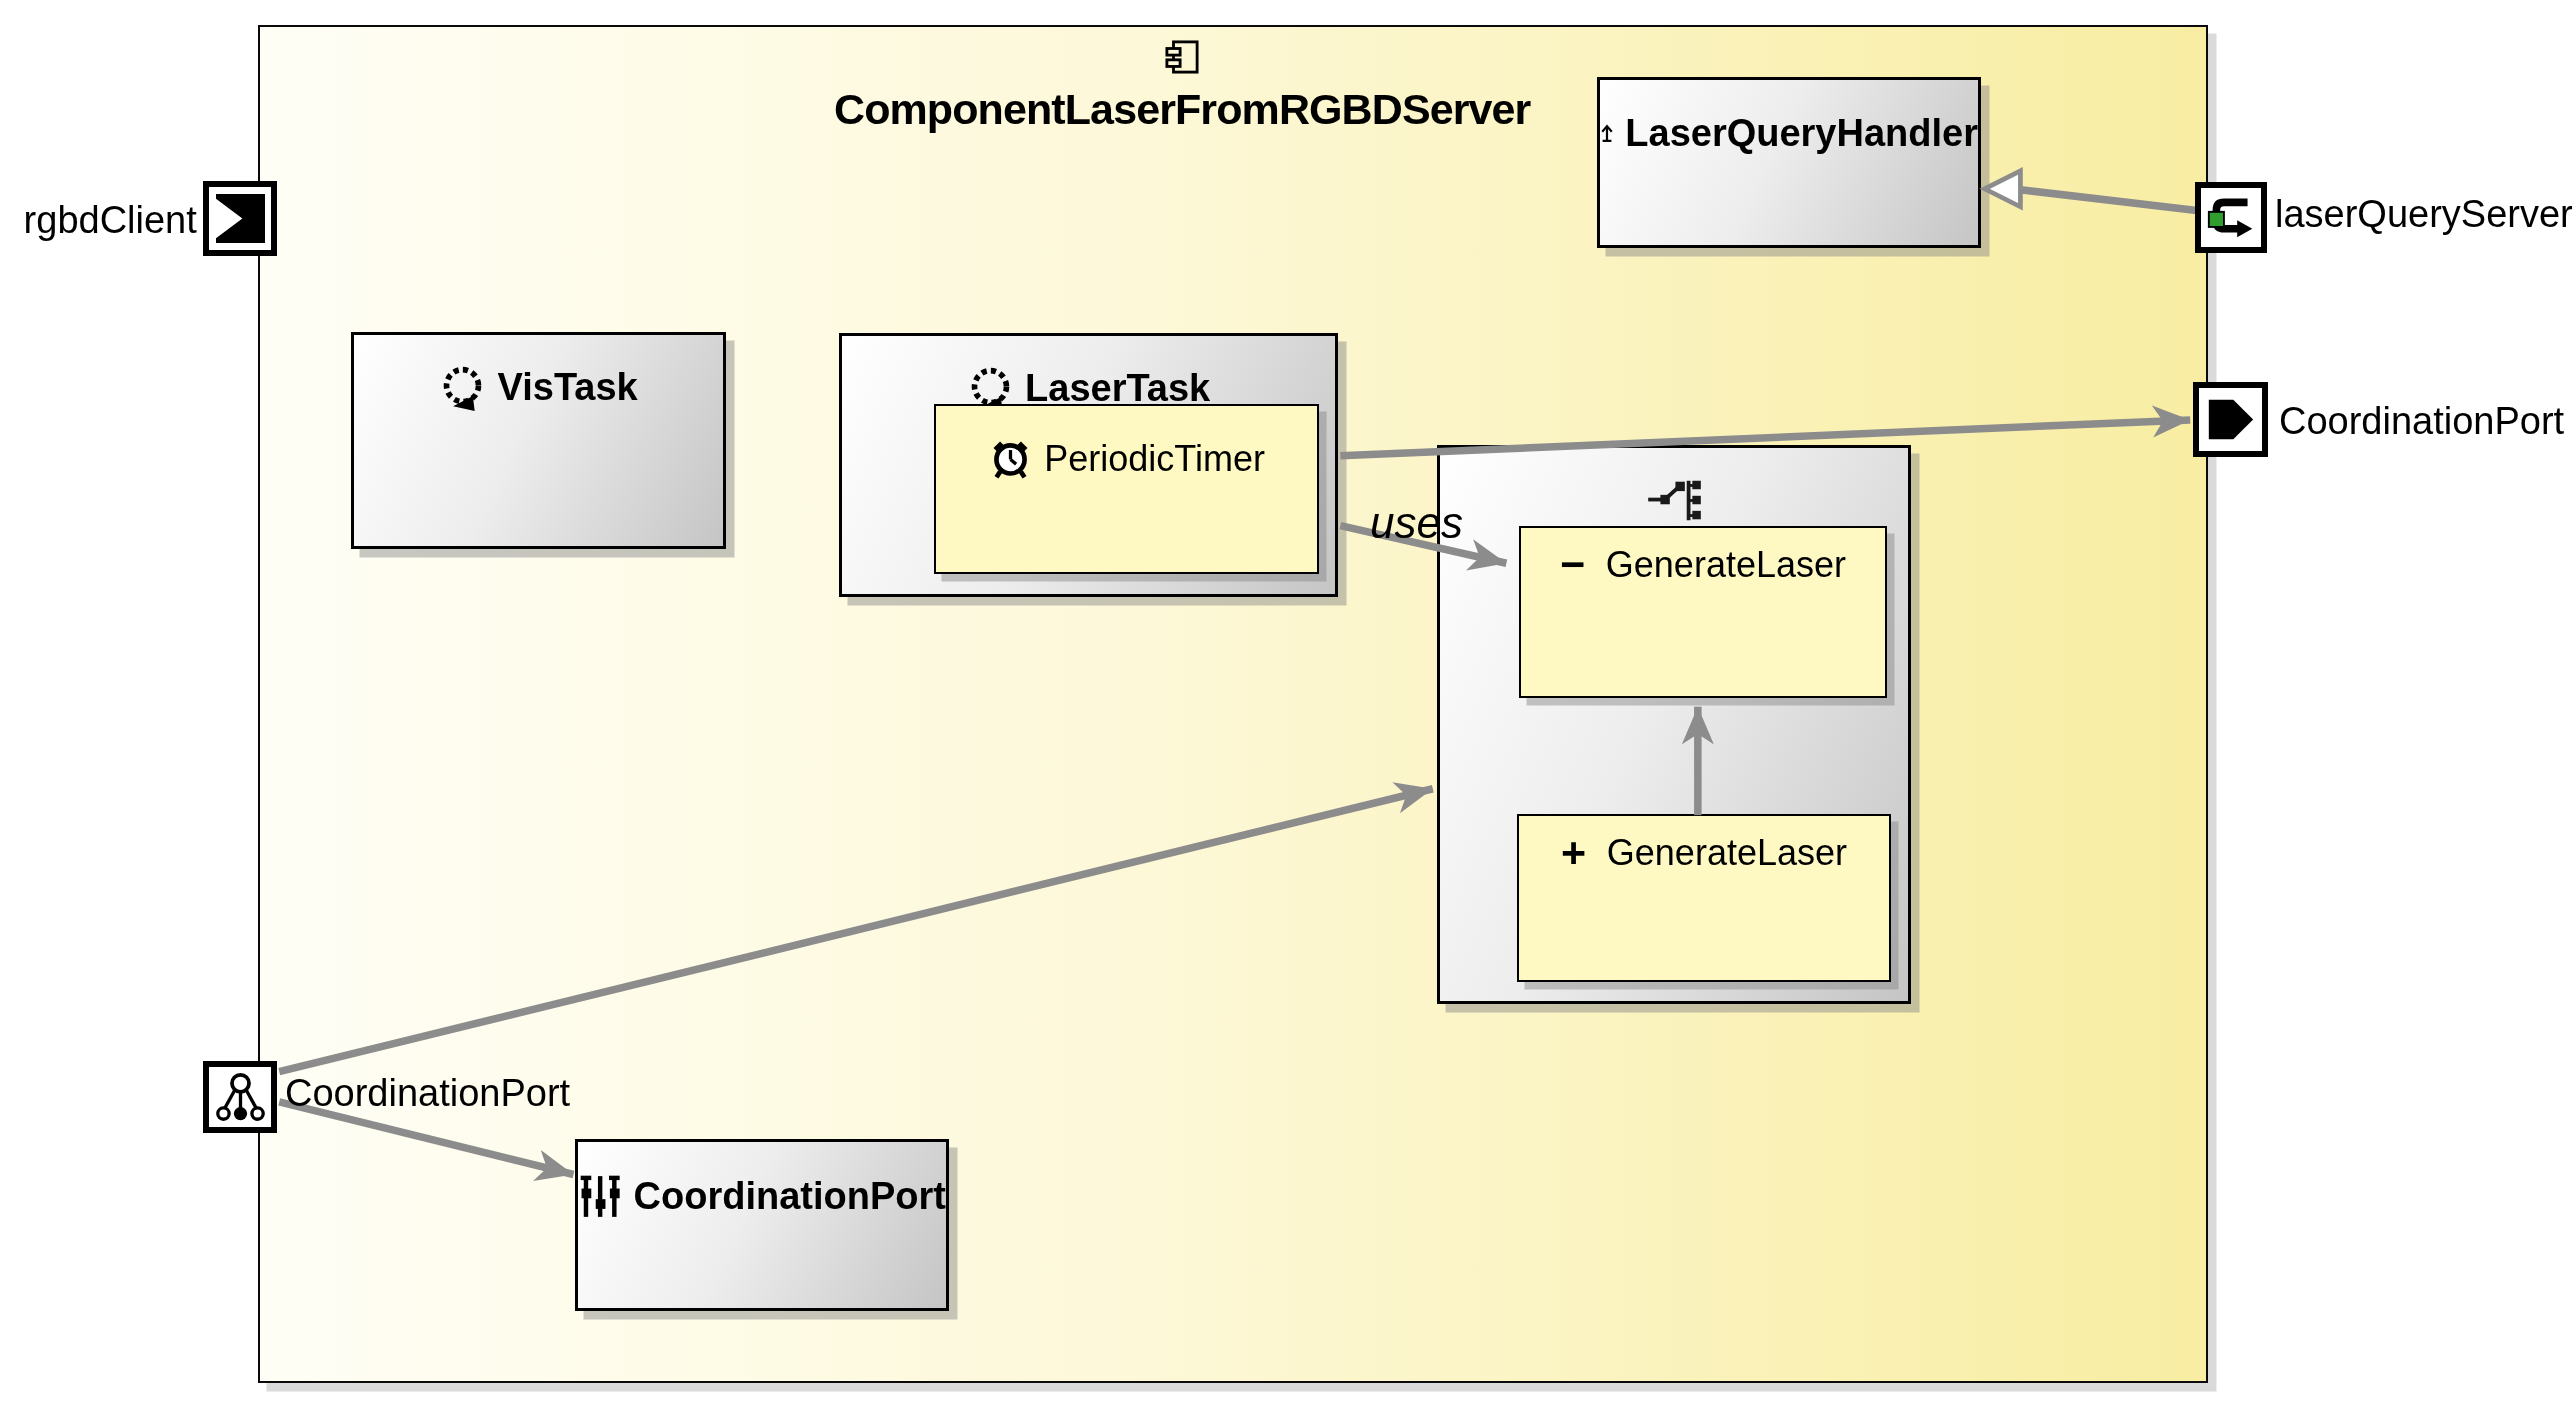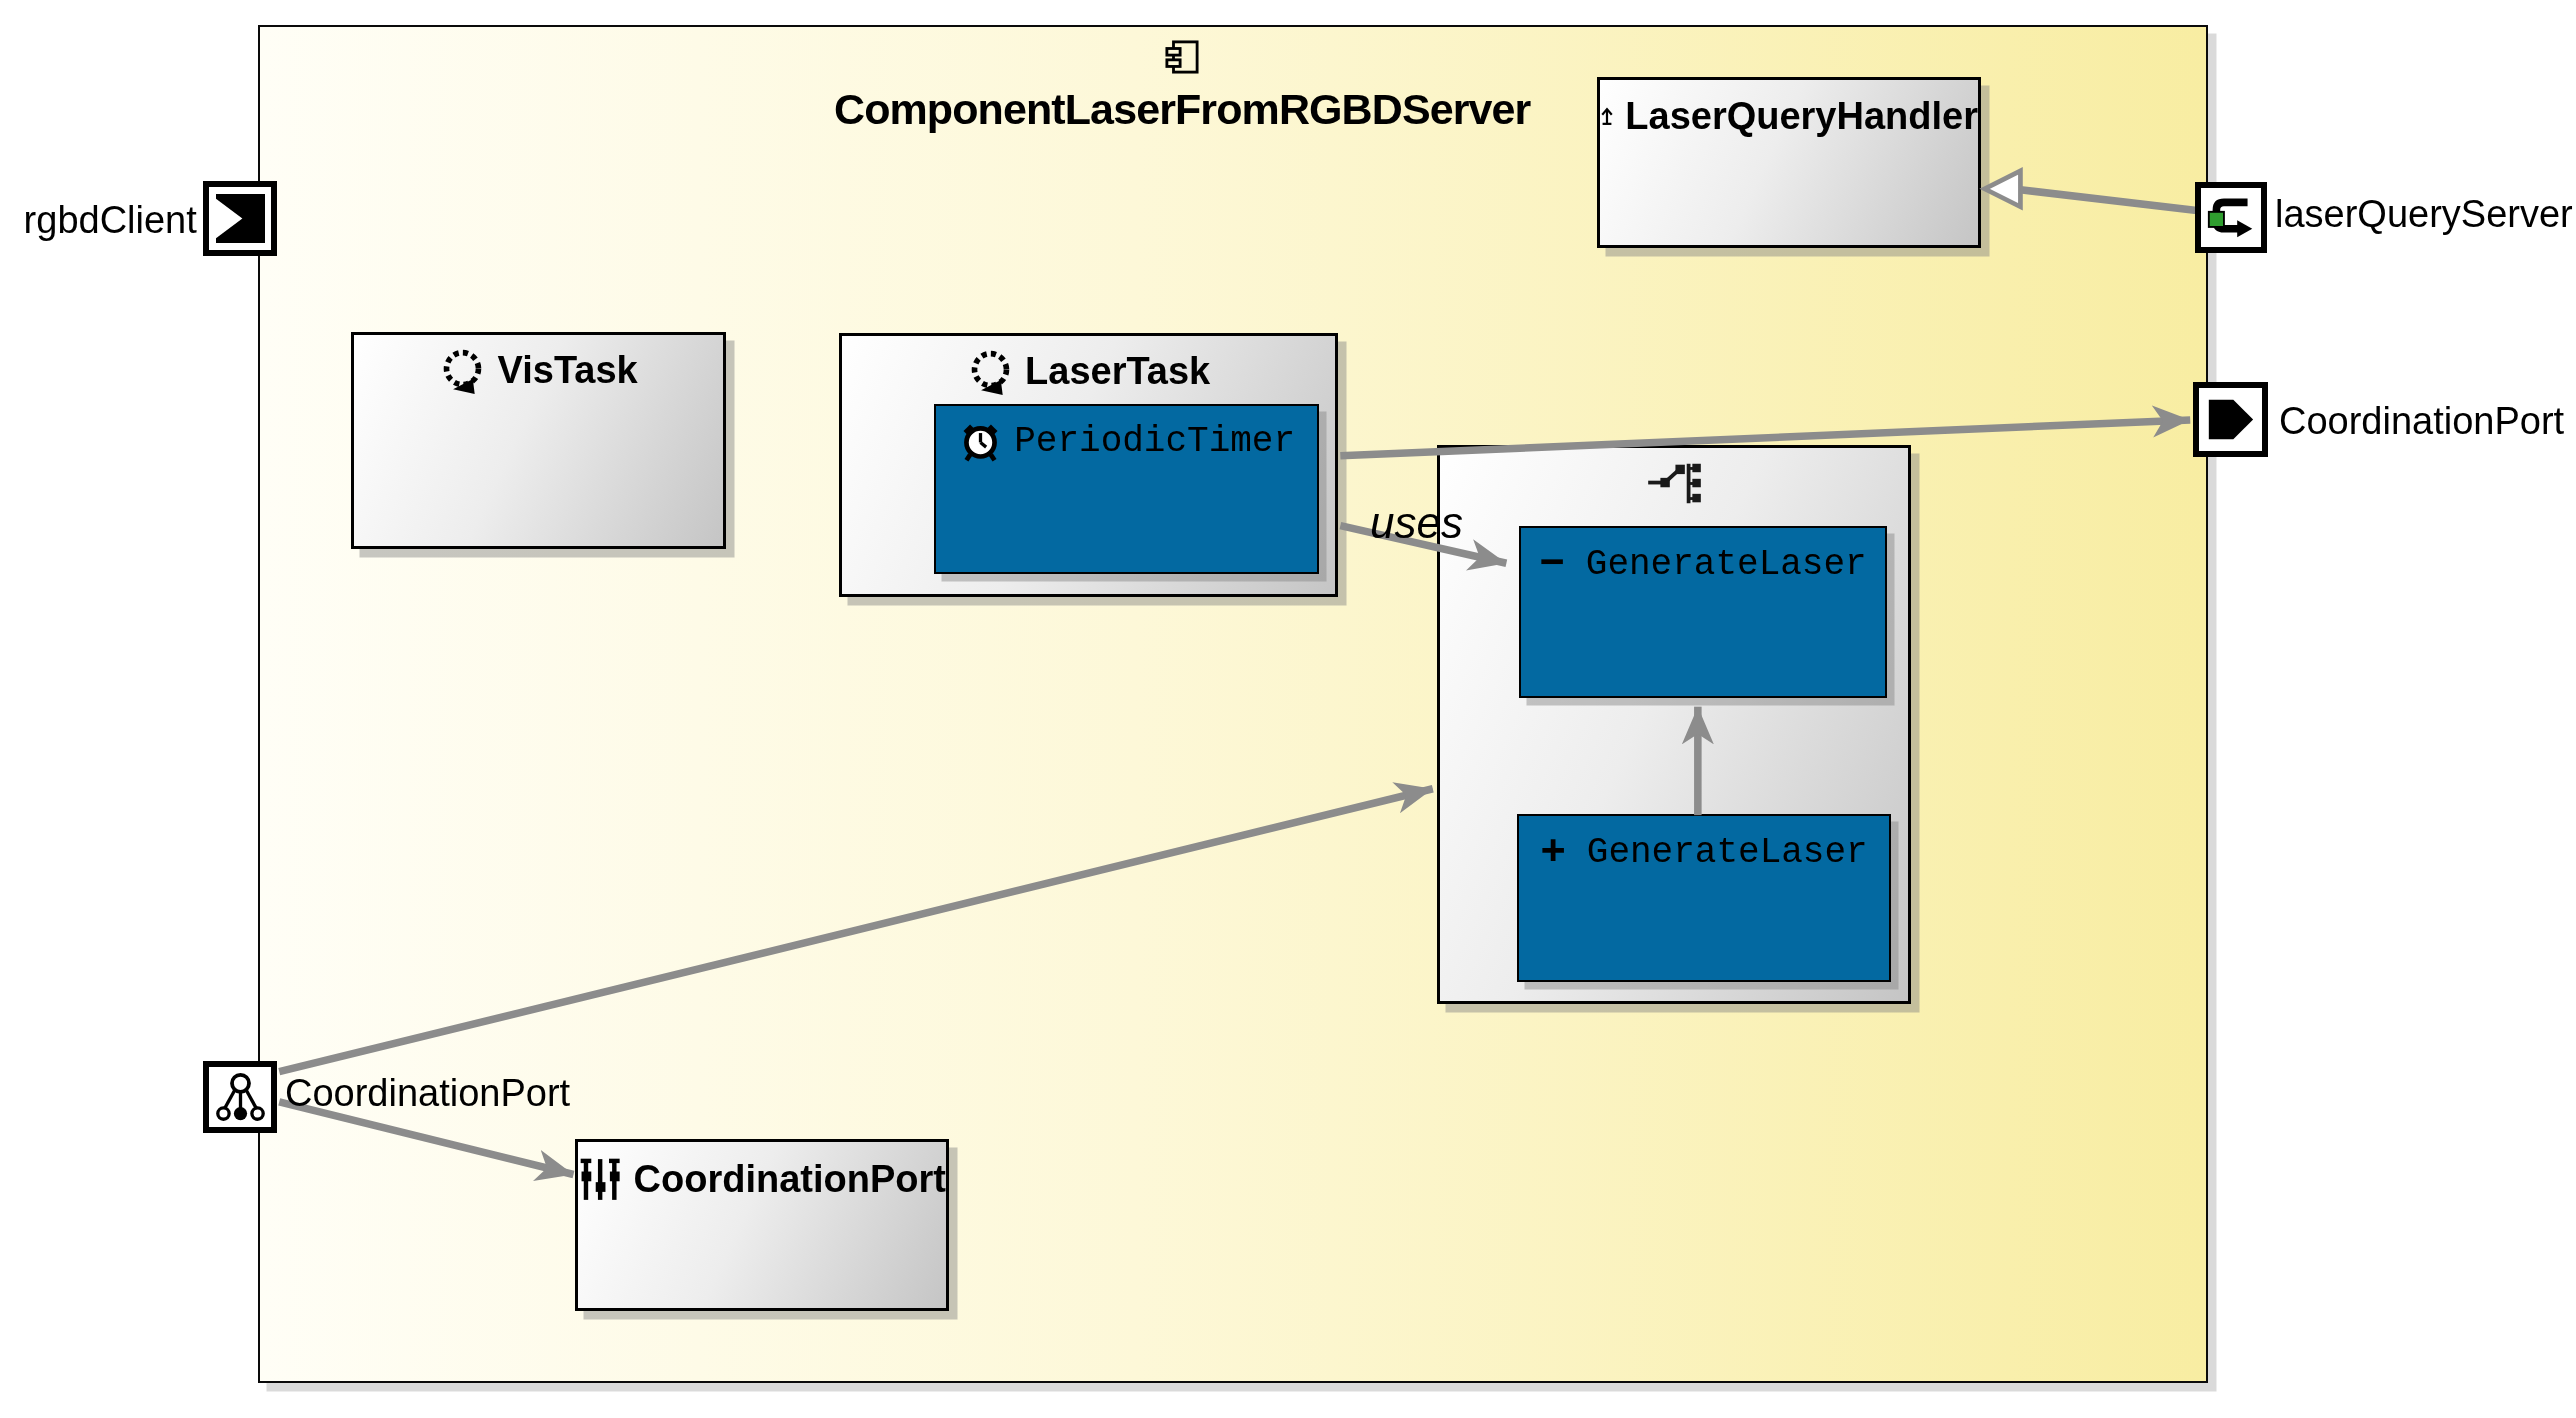--- a/index.html
+++ b/index.html
@@ -18,28 +18,27 @@
     position:absolute;left:834px;top:38px;display:flex;align-items:center;gap:9.4px;
     font-size:43px;font-weight:bold;letter-spacing:-0.9px;z-index:3;white-space:nowrap;flex-direction:column;
   }
   .node{
     position:absolute;box-sizing:border-box;border:3.8px solid #000;
     background:linear-gradient(115deg,#ffffff 0%,#ededed 45%,#c5c5c5 100%);
     box-shadow:8.5px 8.5px 0 rgba(130,130,130,0.45);
     z-index:2;
   }
   .subnode{
-    position:absolute;box-sizing:border-box;border:2.8px solid #000;background:#0369a1;
+    position:absolute;box-sizing:border-box;border:2.8px solid #000;background:#fef9c3;
     box-shadow:7.5px 7.5px 0 rgba(130,130,130,0.45);
     z-index:3;
-    font-family:Liberation Mono, monospace;
   }
   .node-title{
     display:flex;align-items:center;justify-content:center;gap:11.3px;
-    padding-top:12px;font-size:38px;font-weight:bold;white-space:nowrap;
+    padding-top:29px;font-size:38px;font-weight:bold;white-space:nowrap;
   }
   .node-title.big{font-size:40px;}
   .subnode .node-title{font-weight:normal;font-size:36px;}
   .vis{font-weight:bold;font-size:43px;margin-right:9.4px;line-height:1;}
   .edges{position:absolute;left:0;top:0;z-index:4;}
   .uses-label{position:absolute;left:1370px;top:498px;font-size:44px;z-index:5;font-style:italic;}
   .port{
     position:absolute;box-sizing:border-box;border:6.6px solid #000;background:#fff;
     display:flex;align-items:center;justify-content:center;z-index:6;
   }

